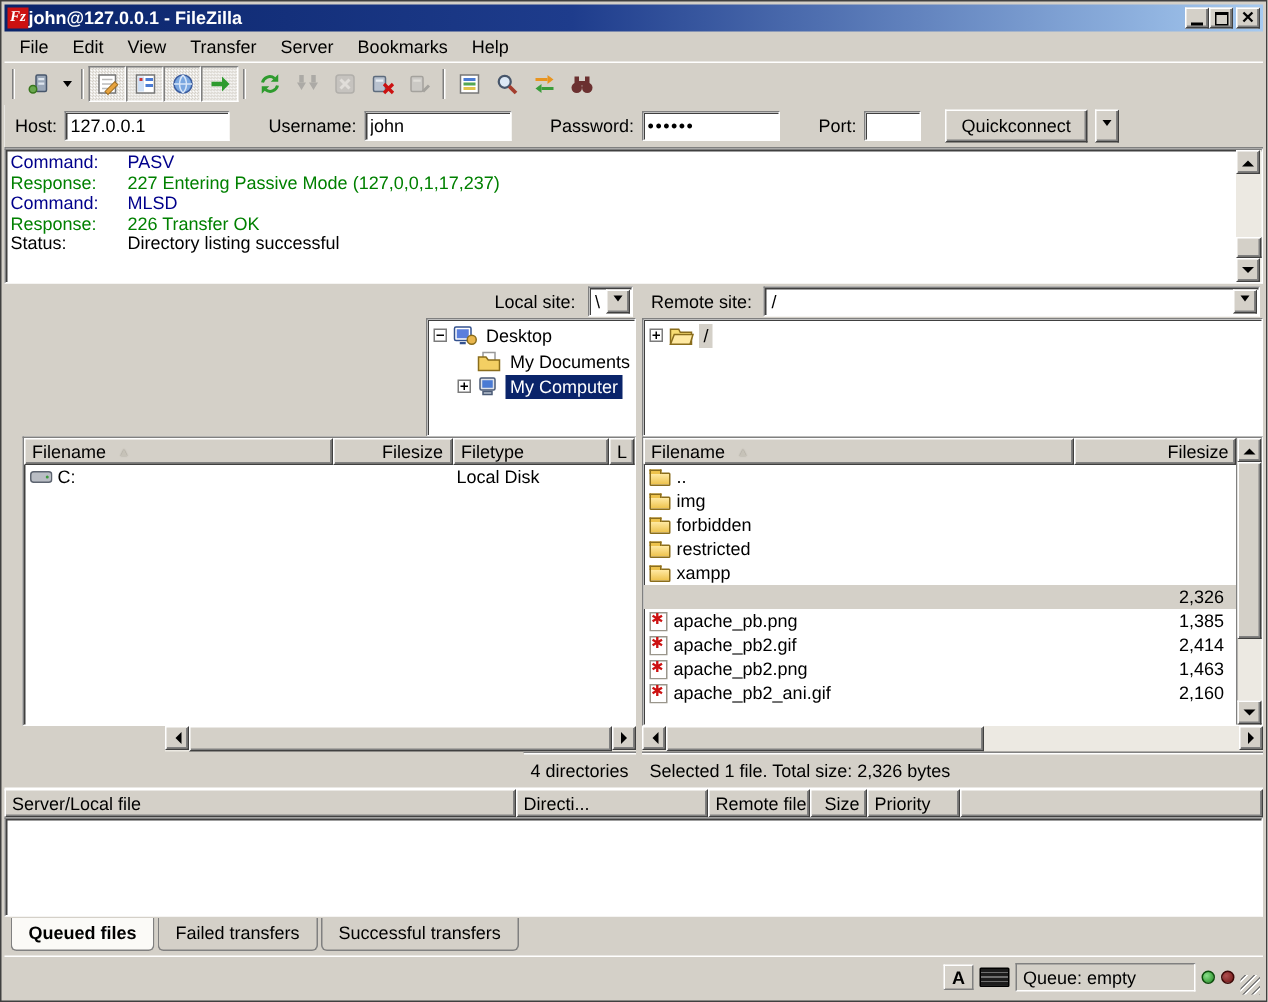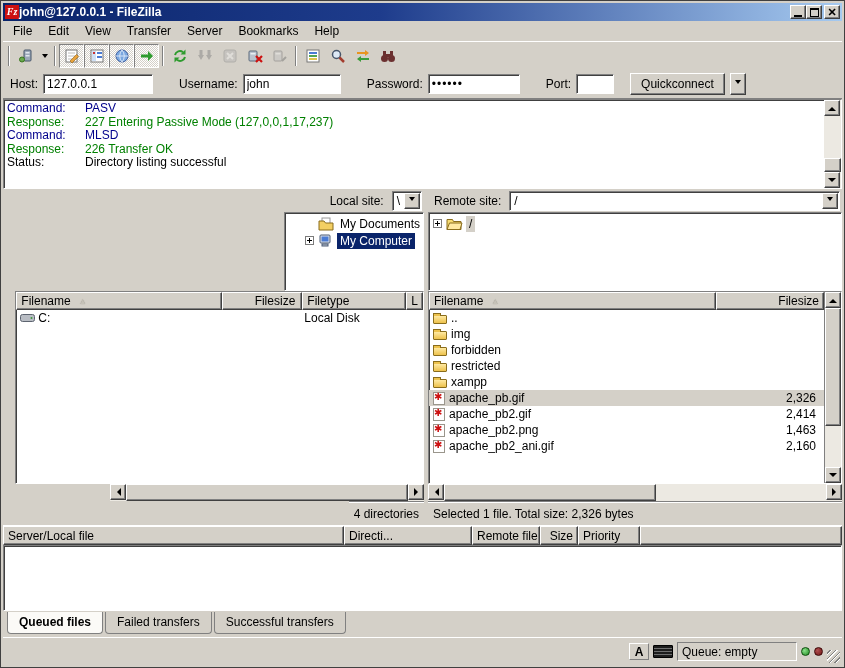--- a/index.html
+++ b/index.html
@@ -318,20 +318,32 @@
       <div class="sitebar">
         <span class="sitelabel">Local site:</span>
         <span class="combo">
           <span class="val">\</span>
           <span class="cbtn raised">
               <span class="arrow-down" style="margin-top:0"></span>
             </span>
         </span>
       </div>
       <div class="treebox">
+        <div class="trow">
+          <span class="exp"></span>
+          <span class="ticon">
+              <svg width="16" height="15">
+                <rect x="1" y="2" width="11" height="9" rx="1" fill="#fff" stroke="#33518e"></rect>
+                <rect x="2.5" y="3.5" width="8" height="6" fill="#5a7edc"></rect>
+                <rect x="4.5" y="12" width="4" height="1.5" fill="#33518e"></rect>
+                <circle cx="12.5" cy="10.5" r="3" fill="#e9b64d" stroke="#8a6d1c"></circle>
+              </svg>
+            </span>
+          <span class="tlabel">Desktop</span>
+        </div>
         <div class="trow">
           <span class="indent"></span>
             <span class="noexp"></span>
           <span class="ticon">
               <svg width="16" height="14">
                 <rect x="4" y="1" width="8" height="7" fill="#fff" stroke="#999"></rect>
                 <path d="M1 4h5l1.5 2H15v7H1z" fill="#f3cf63" stroke="#8a6d1c"></path>
               </svg>
             </span>
           <span class="tlabel">My Documents</span>
@@ -460,27 +472,30 @@
 
               <div class="lrow">
                 <span class="cell c-name-r">
                   <span class="fi v-folder"></span>
                   <span>xampp</span>
                 </span>
                 <span class="cell c-size-r"></span>
               </div>
 
               <div class="lrow selected">
+                <span class="cell c-size-r">2,326</span>
+              </div>
+
+              <div class="lrow">
                 <span class="cell c-name-r">
                   <span class="fi v-image"></span>
-                  <span>apache_pb.gif</span>
-                </span>
-                <span class="cell c-size-r">2,326</span>
-              </div>
-
+                  <span>apache_pb.png</span>
+                </span>
+                <span class="cell c-size-r">1,385</span>
+              </div>
 
               <div class="lrow">
                 <span class="cell c-name-r">
                   <span class="fi v-image"></span>
                   <span>apache_pb2.gif</span>
                 </span>
                 <span class="cell c-size-r">2,414</span>
               </div>
 
               <div class="lrow">

